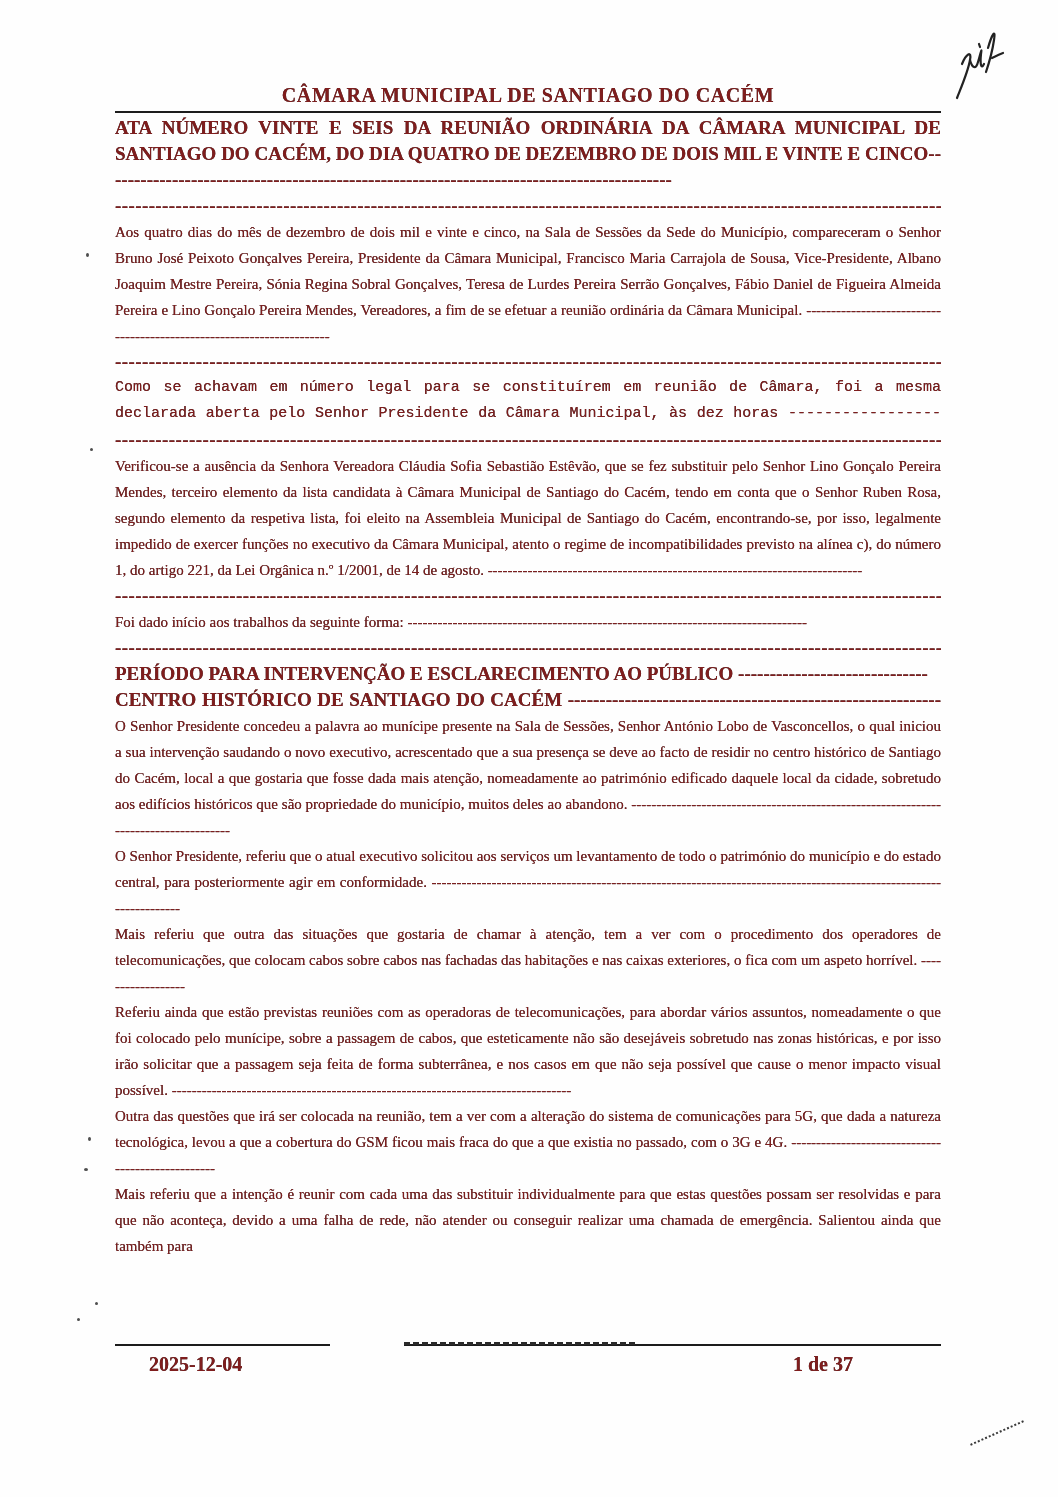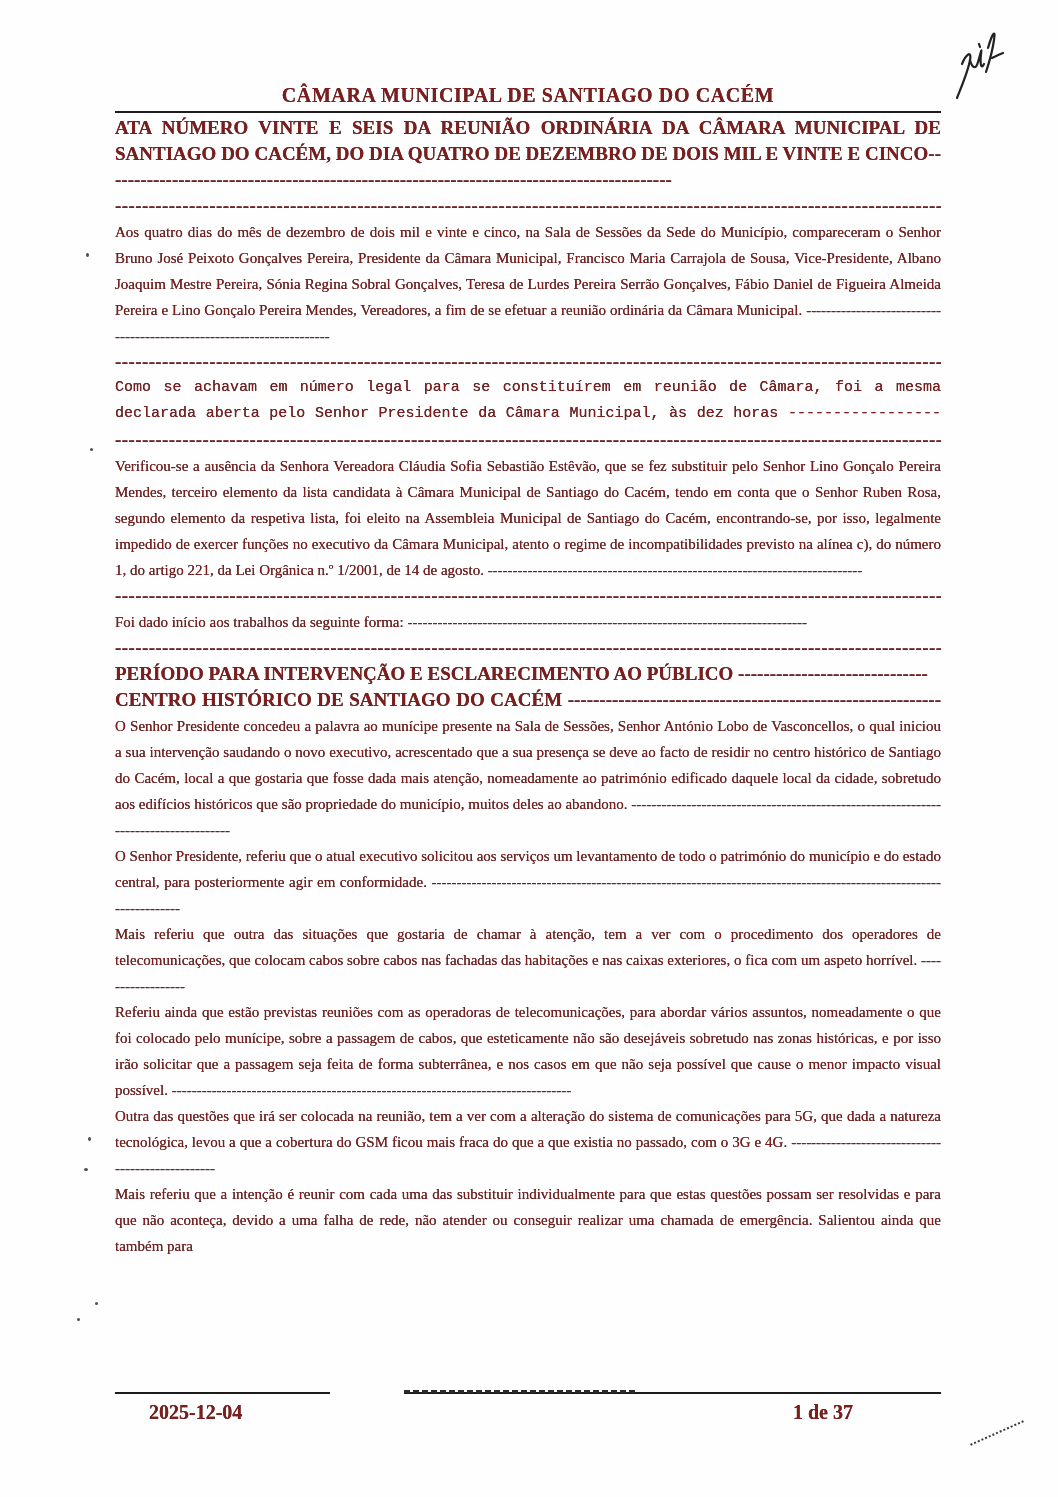--- a/index.html
+++ b/index.html
@@ -35,21 +35,21 @@
     white-space: nowrap; overflow: hidden; height: 26px;
     letter-spacing: 0.4px;
   }
   .clip1 { max-height: 26px; }
   .clip2 { max-height: 52px; font-family: Liberation Mono, monospace; }
   .clip3 { max-height: 78px; }
   .clip5 { max-height: 130px; }
   .clip6 { max-height: 156px; }
   .clip7 { max-height: 182px; }
   footer {
-    position: absolute; left: 115px; top: 1392px; width: 826px;
+    position: absolute; left: 115px; top: 1344px; width: 826px;
   }
   .rule { position: relative; height: 3px; }
   .rule .solid {
     position: absolute; left: 0; right: 0; top: 0;
     border-top: 2px solid #1c1c1c;
   }
   .rule .gap {
     position: absolute; left: 26%; width: 9%; top: -1px; height: 4px; background: #fefefe;
   }
   .rule .dashes {

